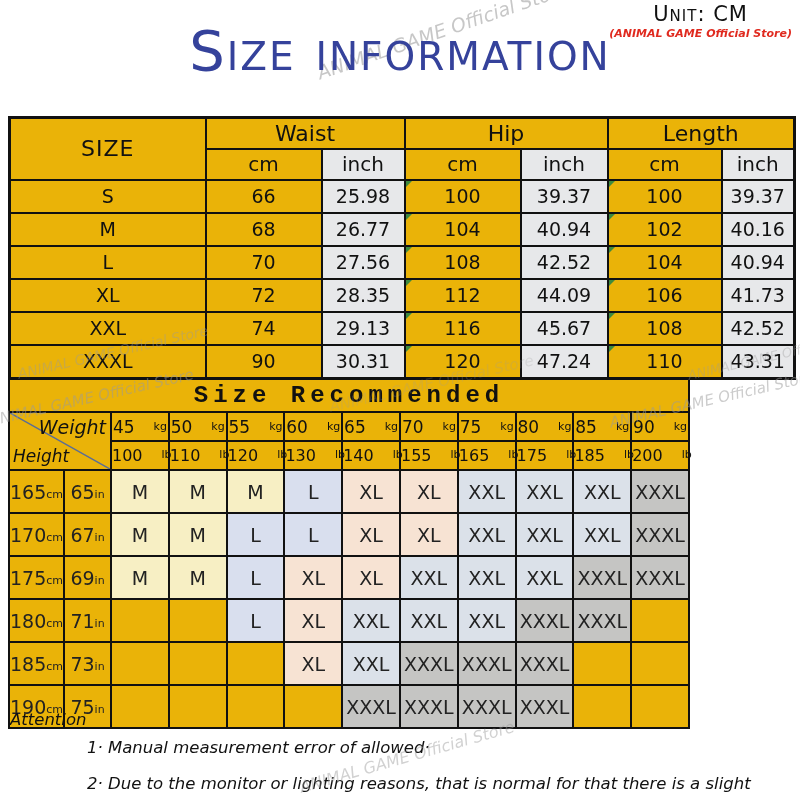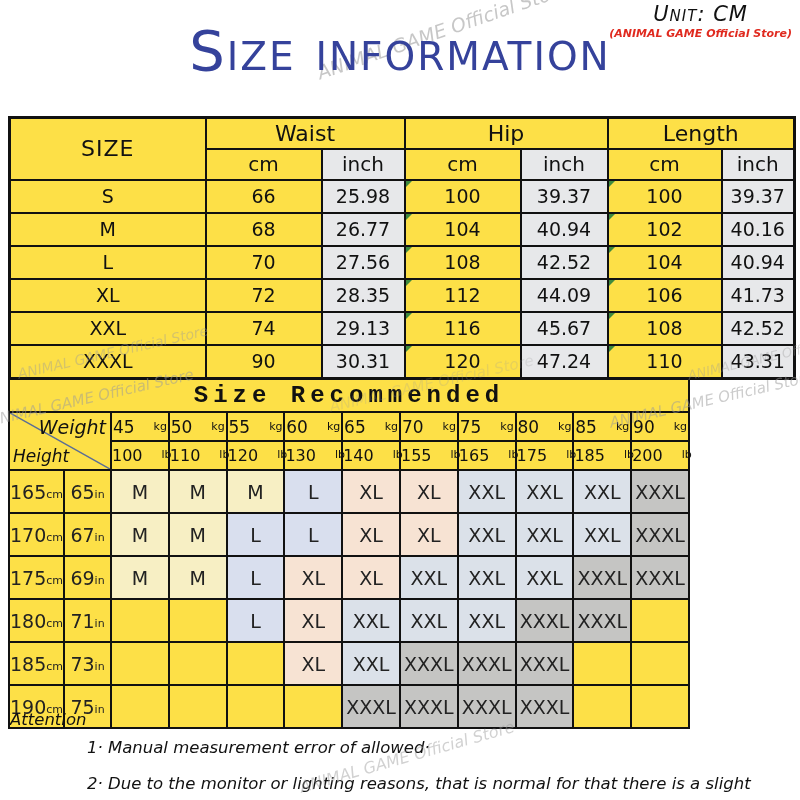--- a/index.html
+++ b/index.html
@@ -4,36 +4,36 @@
 <style>
   html,body{margin:0;padding:0;background:#fff;}
   .page{position:relative;width:800px;height:800px;background:#fff;overflow:hidden;
         font-family:"DejaVu Sans",sans-serif;color:#111;}
 
   
   .title{position:absolute;left:0;top:18px;width:100%;text-align:center;margin:0;
          font-variant:small-caps;font-weight:normal;letter-spacing:2px;
          font-size:56px;color:var(--c-title_blue,#35429b);z-index:2;}
   .unit-block{position:absolute;right:8px;top:2px;text-align:center;z-index:2;}
-  .unit-line{font-variant:small-caps;font-size:21px;letter-spacing:1px;color:#111;font-style:italic;}
+  .unit-line{font-variant:small-caps;font-size:21px;letter-spacing:1px;color:#111;}
   .store-line{font-size:11px;font-weight:bold;color:var(--c-store_red,#e02a1f);margin-top:1px;font-style:italic;}
 
   
   .wm{position:absolute;font-style:italic;color:var(--c-watermark_gray,#9a9a9a);
       white-space:nowrap;pointer-events:none;transform-origin:left center;}
   .wm1{left:318px;top:62px;font-size:19px;transform:rotate(-19deg);opacity:.55;z-index:1;}
   .wm2{left:18px;top:366px;font-size:14px;transform:rotate(-13deg);opacity:.40;z-index:3;}
   .wm3{left:688px;top:368px;font-size:13px;transform:rotate(-13deg);opacity:.35;z-index:3;}
   .wm4{left:-10px;top:412px;font-size:15px;transform:rotate(-13deg);opacity:.50;z-index:3;}
   .wm5{left:330px;top:398px;font-size:15px;transform:rotate(-13deg);opacity:.22;z-index:3;}
   .wm6{left:610px;top:414px;font-size:15px;transform:rotate(-13deg);opacity:.50;z-index:3;}
   .wm7{left:300px;top:778px;font-size:16px;transform:rotate(-16deg);opacity:.45;z-index:3;}
 
   
-  table{border-collapse:collapse;table-layout:fixed;position:absolute;z-index:2;background:#fde047;}
+  table{border-collapse:collapse;table-layout:fixed;position:absolute;z-index:2;background:#eab308;}
   .size-table{left:8px;top:116px;width:785px;border:3px solid #111;}
   .size-table td{border:2.5px solid #111;text-align:center;vertical-align:middle;padding:0;}
   .size-table .hdr1{height:31px;font-size:22px;}
   .size-table .hdr2 td{height:29px;font-size:20px;}
   .size-table .drow td{height:31px;font-size:19px;}
   .size-table .corner{font-size:22px;letter-spacing:1px;}
   .size-table .i{background:var(--c-inch_bg,#e7e8ea);}
   .size-table .gt{position:relative;}
   .size-table .gt::before{content:"";position:absolute;left:0;top:0;width:0;height:0;
       border-top:6px solid var(--c-triangle_green,#3e8a3e);border-right:6px solid transparent;}

